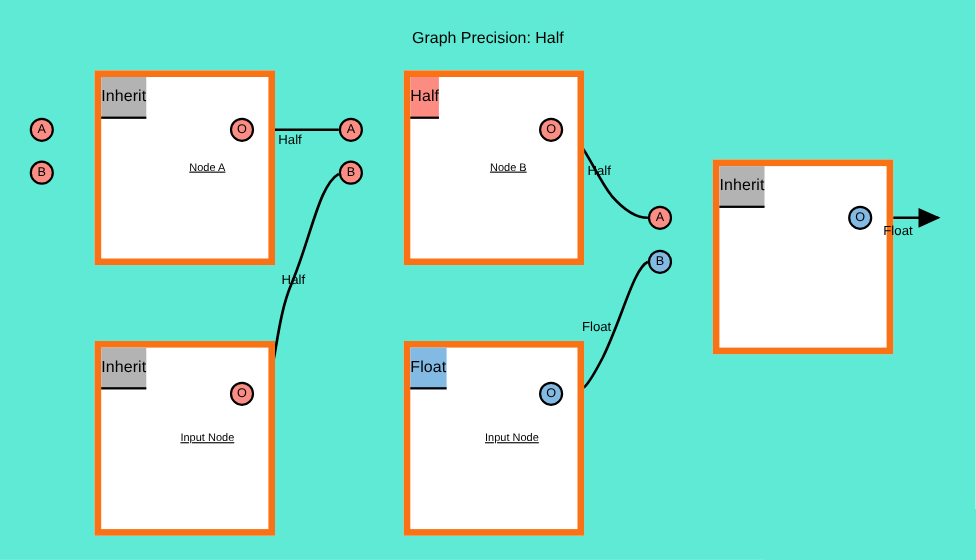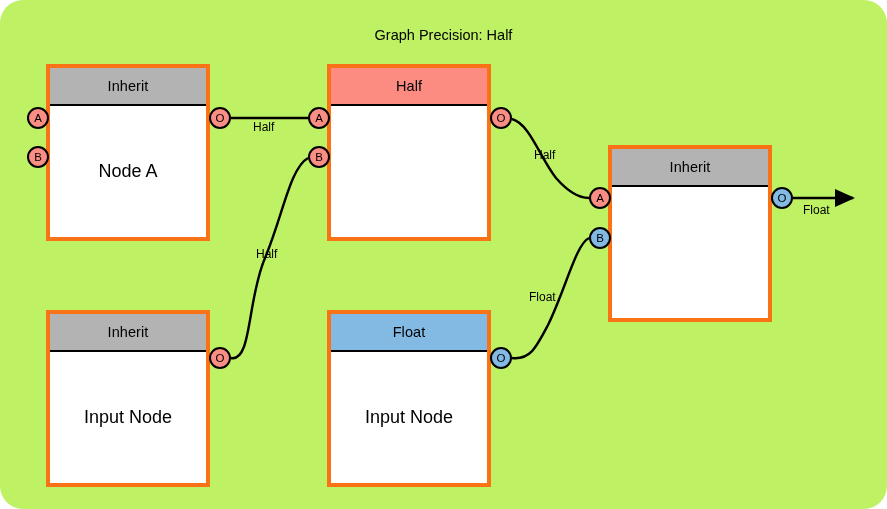--- a/index.html
+++ b/index.html
@@ -4,58 +4,59 @@
 <style>
   html, body {
     margin: 0;
     padding: 0;
     background: #ffffff;
   }
   #canvas {
     position: relative;
     width: 887px;
     height: 509px;
-    background: #bef264;
+    background: #5eead4;
     font-family: "Liberation Sans", sans-serif;
     overflow: hidden;
-    border-radius: 23px;
   }
   #graph-svg {
     position: absolute;
     left: 0;
     top: 0;
     width: 887px;
     height: 509px;
   }
   .node-box {
     position: absolute;
     box-sizing: border-box;
-    border: 4px solid #f97316;
+    border: 6px solid #f97316;
     background: #ffffff;
     display: flex;
-    flex-direction: column;
+    flex-direction: row;
+    margin-left: 40px;
   }
   .node-header {
     box-sizing: border-box;
     height: 38px;
     border-bottom: 2px solid #000000;
     display: flex;
     align-items: center;
     justify-content: center;
     font-size: 14.5px;
     color: #000000;
     letter-spacing: .1px;
   }
   .node-body {
     flex: 1;
     display: flex;
     align-items: center;
     justify-content: center;
-    font-size: 18px;
+    font-size: 10px;
     color: #000000;
+    text-decoration: underline;
   }
   .title {
     position: absolute;
     left: 0;
     top: 27px;
     width: 887px;
     text-align: center;
     font-size: 14.5px;
     color: #000000;
   }
@@ -105,20 +106,21 @@
       <div class="edge-label" style="left: 803px; top: 203px;">Float</div>
       <div class="node-box" style="left: 46px; top: 64px; width: 164px; height: 177px; background: rgb(255, 255, 255);">
         <div class="node-header" style="background: rgb(179, 179, 179);">Inherit</div>
         <div class="node-body">Node A</div>
       </div>
       <div class="port" style="left: 27px; top: 107px; background: rgb(250, 142, 133);">A</div>
       <div class="port" style="left: 27px; top: 146px; background: rgb(250, 142, 133);">B</div>
       <div class="port" style="left: 209px; top: 107px; background: rgb(250, 142, 133);">O</div>
       <div class="node-box" style="left: 327px; top: 64px; width: 164px; height: 177px; background: rgb(255, 255, 255);">
         <div class="node-header" style="background: rgb(252, 139, 130);">Half</div>
+        <div class="node-body">Node B</div>
       </div>
       <div class="port" style="left: 308px; top: 107px; background: rgb(250, 142, 133);">A</div>
       <div class="port" style="left: 308px; top: 146px; background: rgb(250, 142, 133);">B</div>
       <div class="port" style="left: 490px; top: 107px; background: rgb(250, 142, 133);">O</div>
       <div class="node-box" style="left: 608px; top: 145px; width: 164px; height: 177px; background: rgb(255, 255, 255);">
         <div class="node-header" style="background: rgb(179, 179, 179);">Inherit</div>
       </div>
       <div class="port" style="left: 589px; top: 187px; background: rgb(250, 142, 133);">A</div>
       <div class="port" style="left: 589px; top: 227px; background: rgb(130, 186, 228);">B</div>
       <div class="port" style="left: 771px; top: 187px; background: rgb(130, 186, 228);">O</div>

